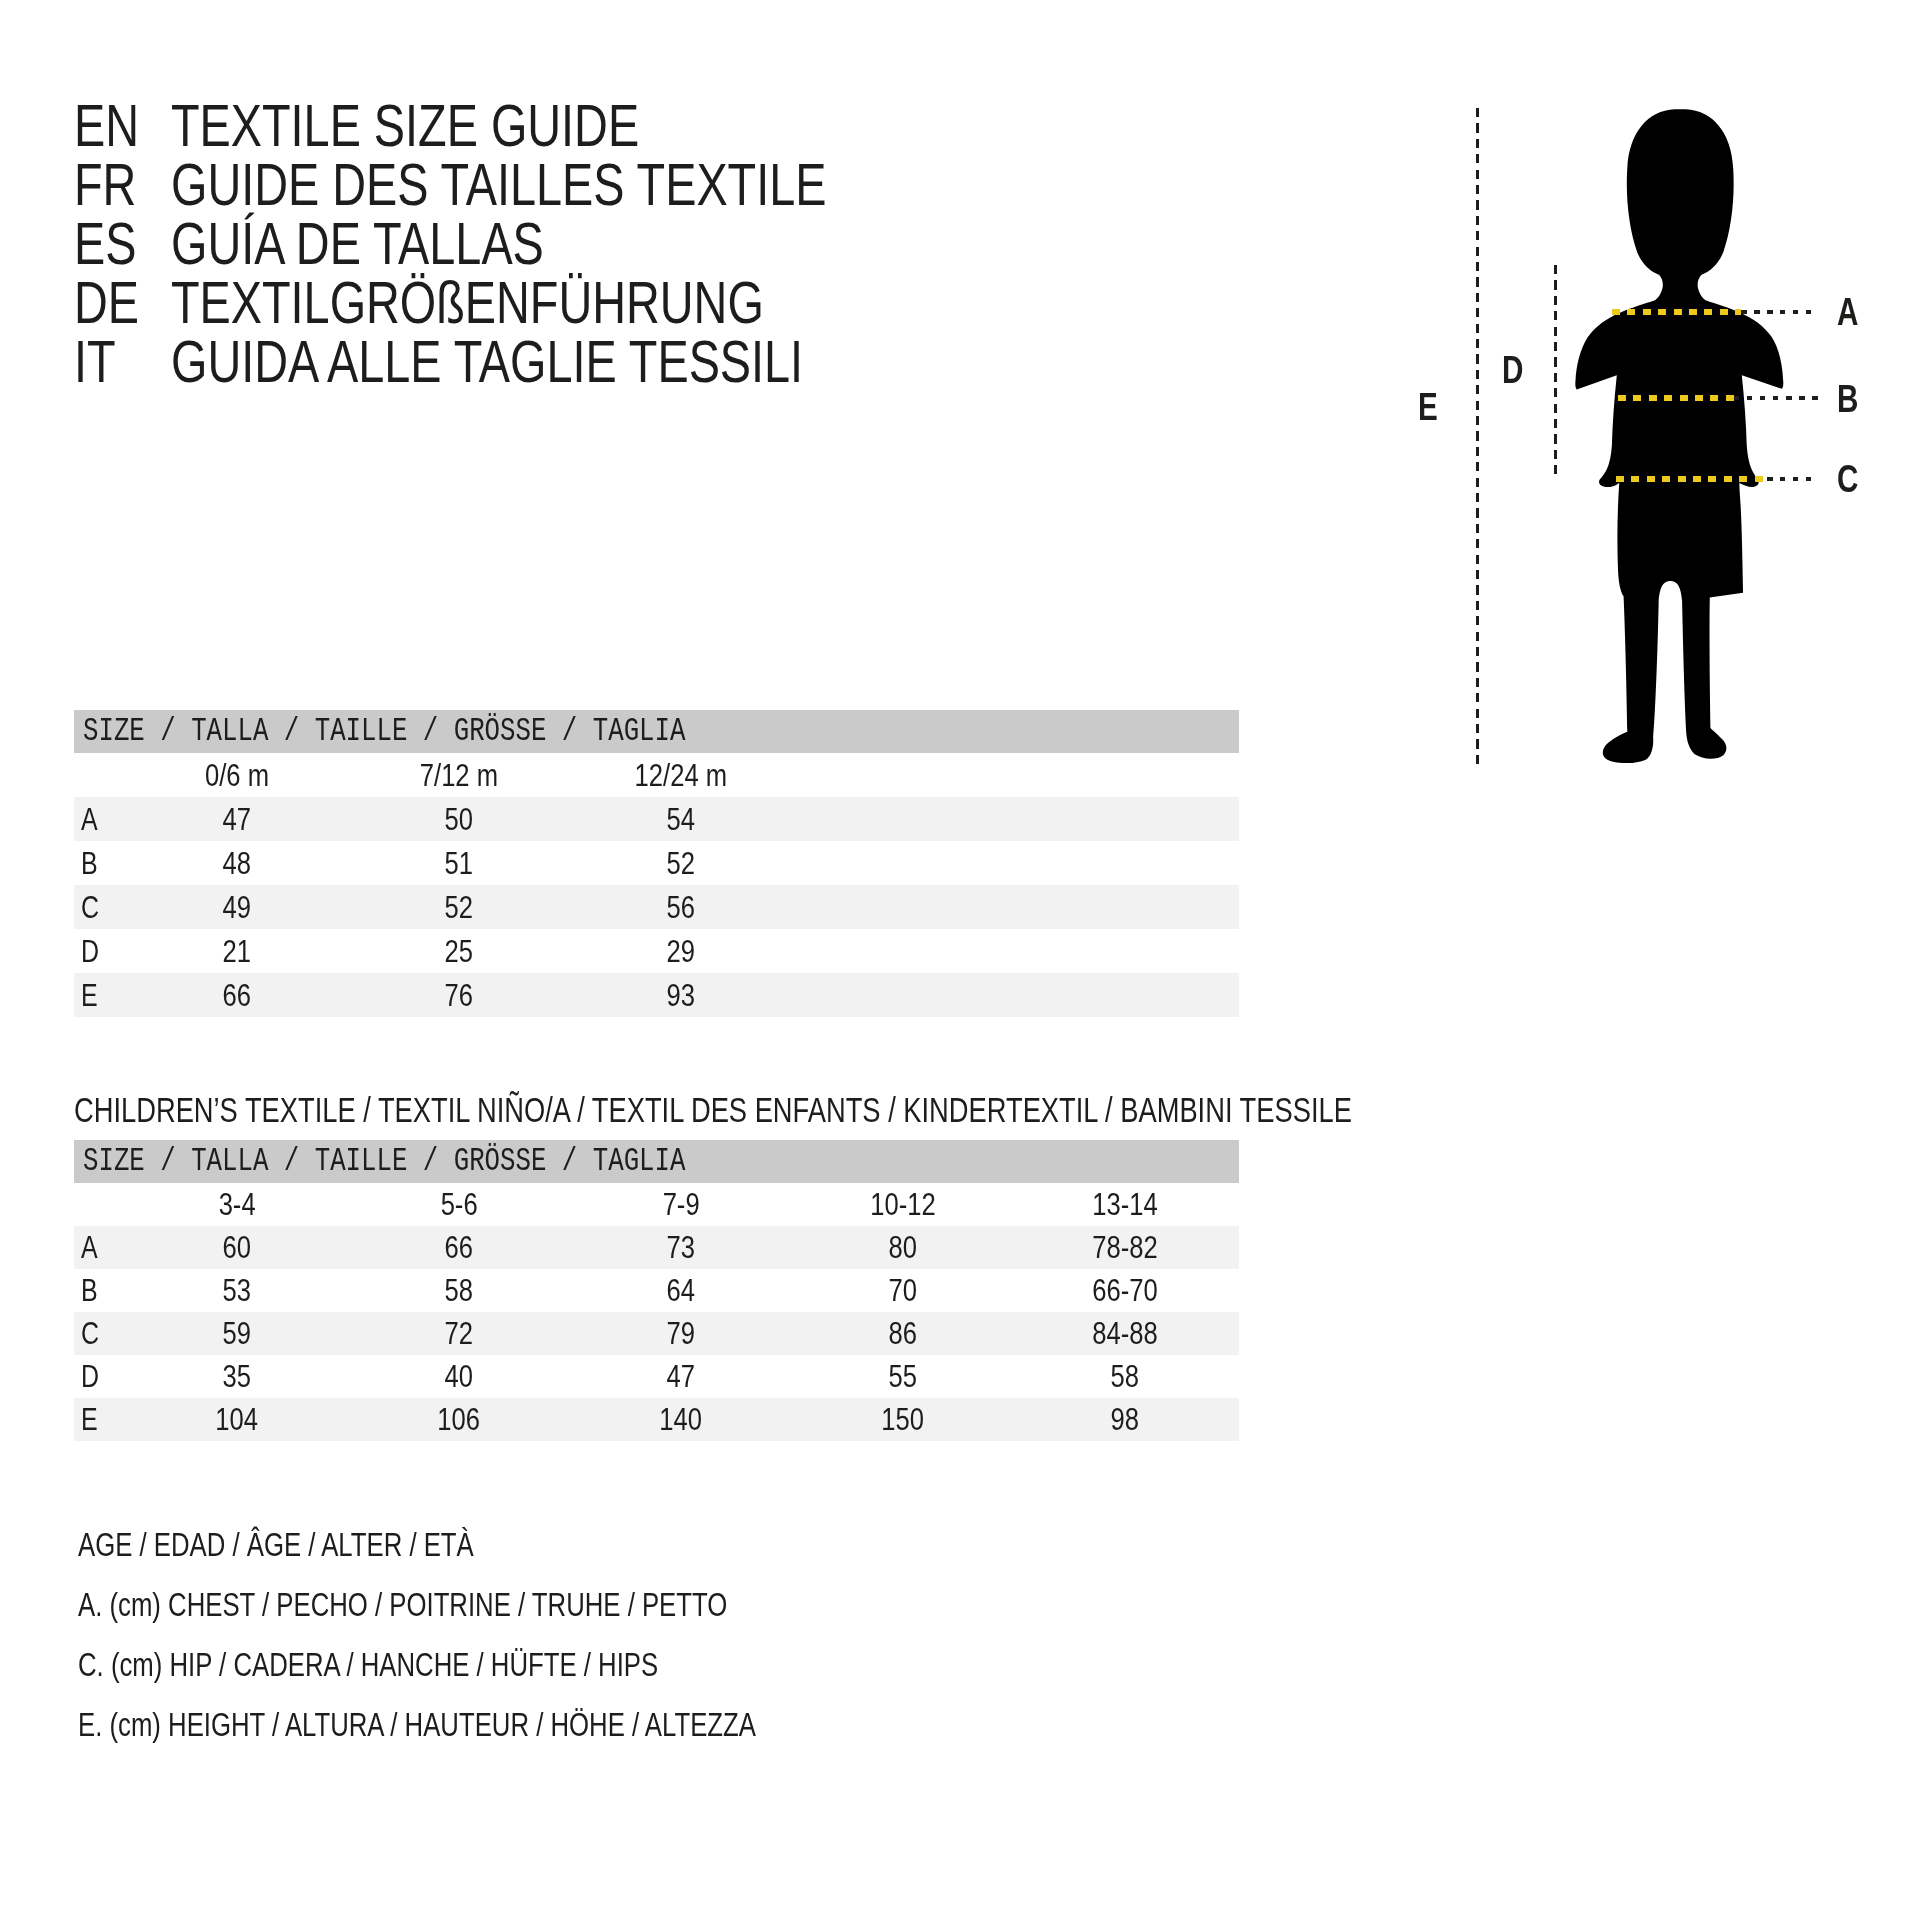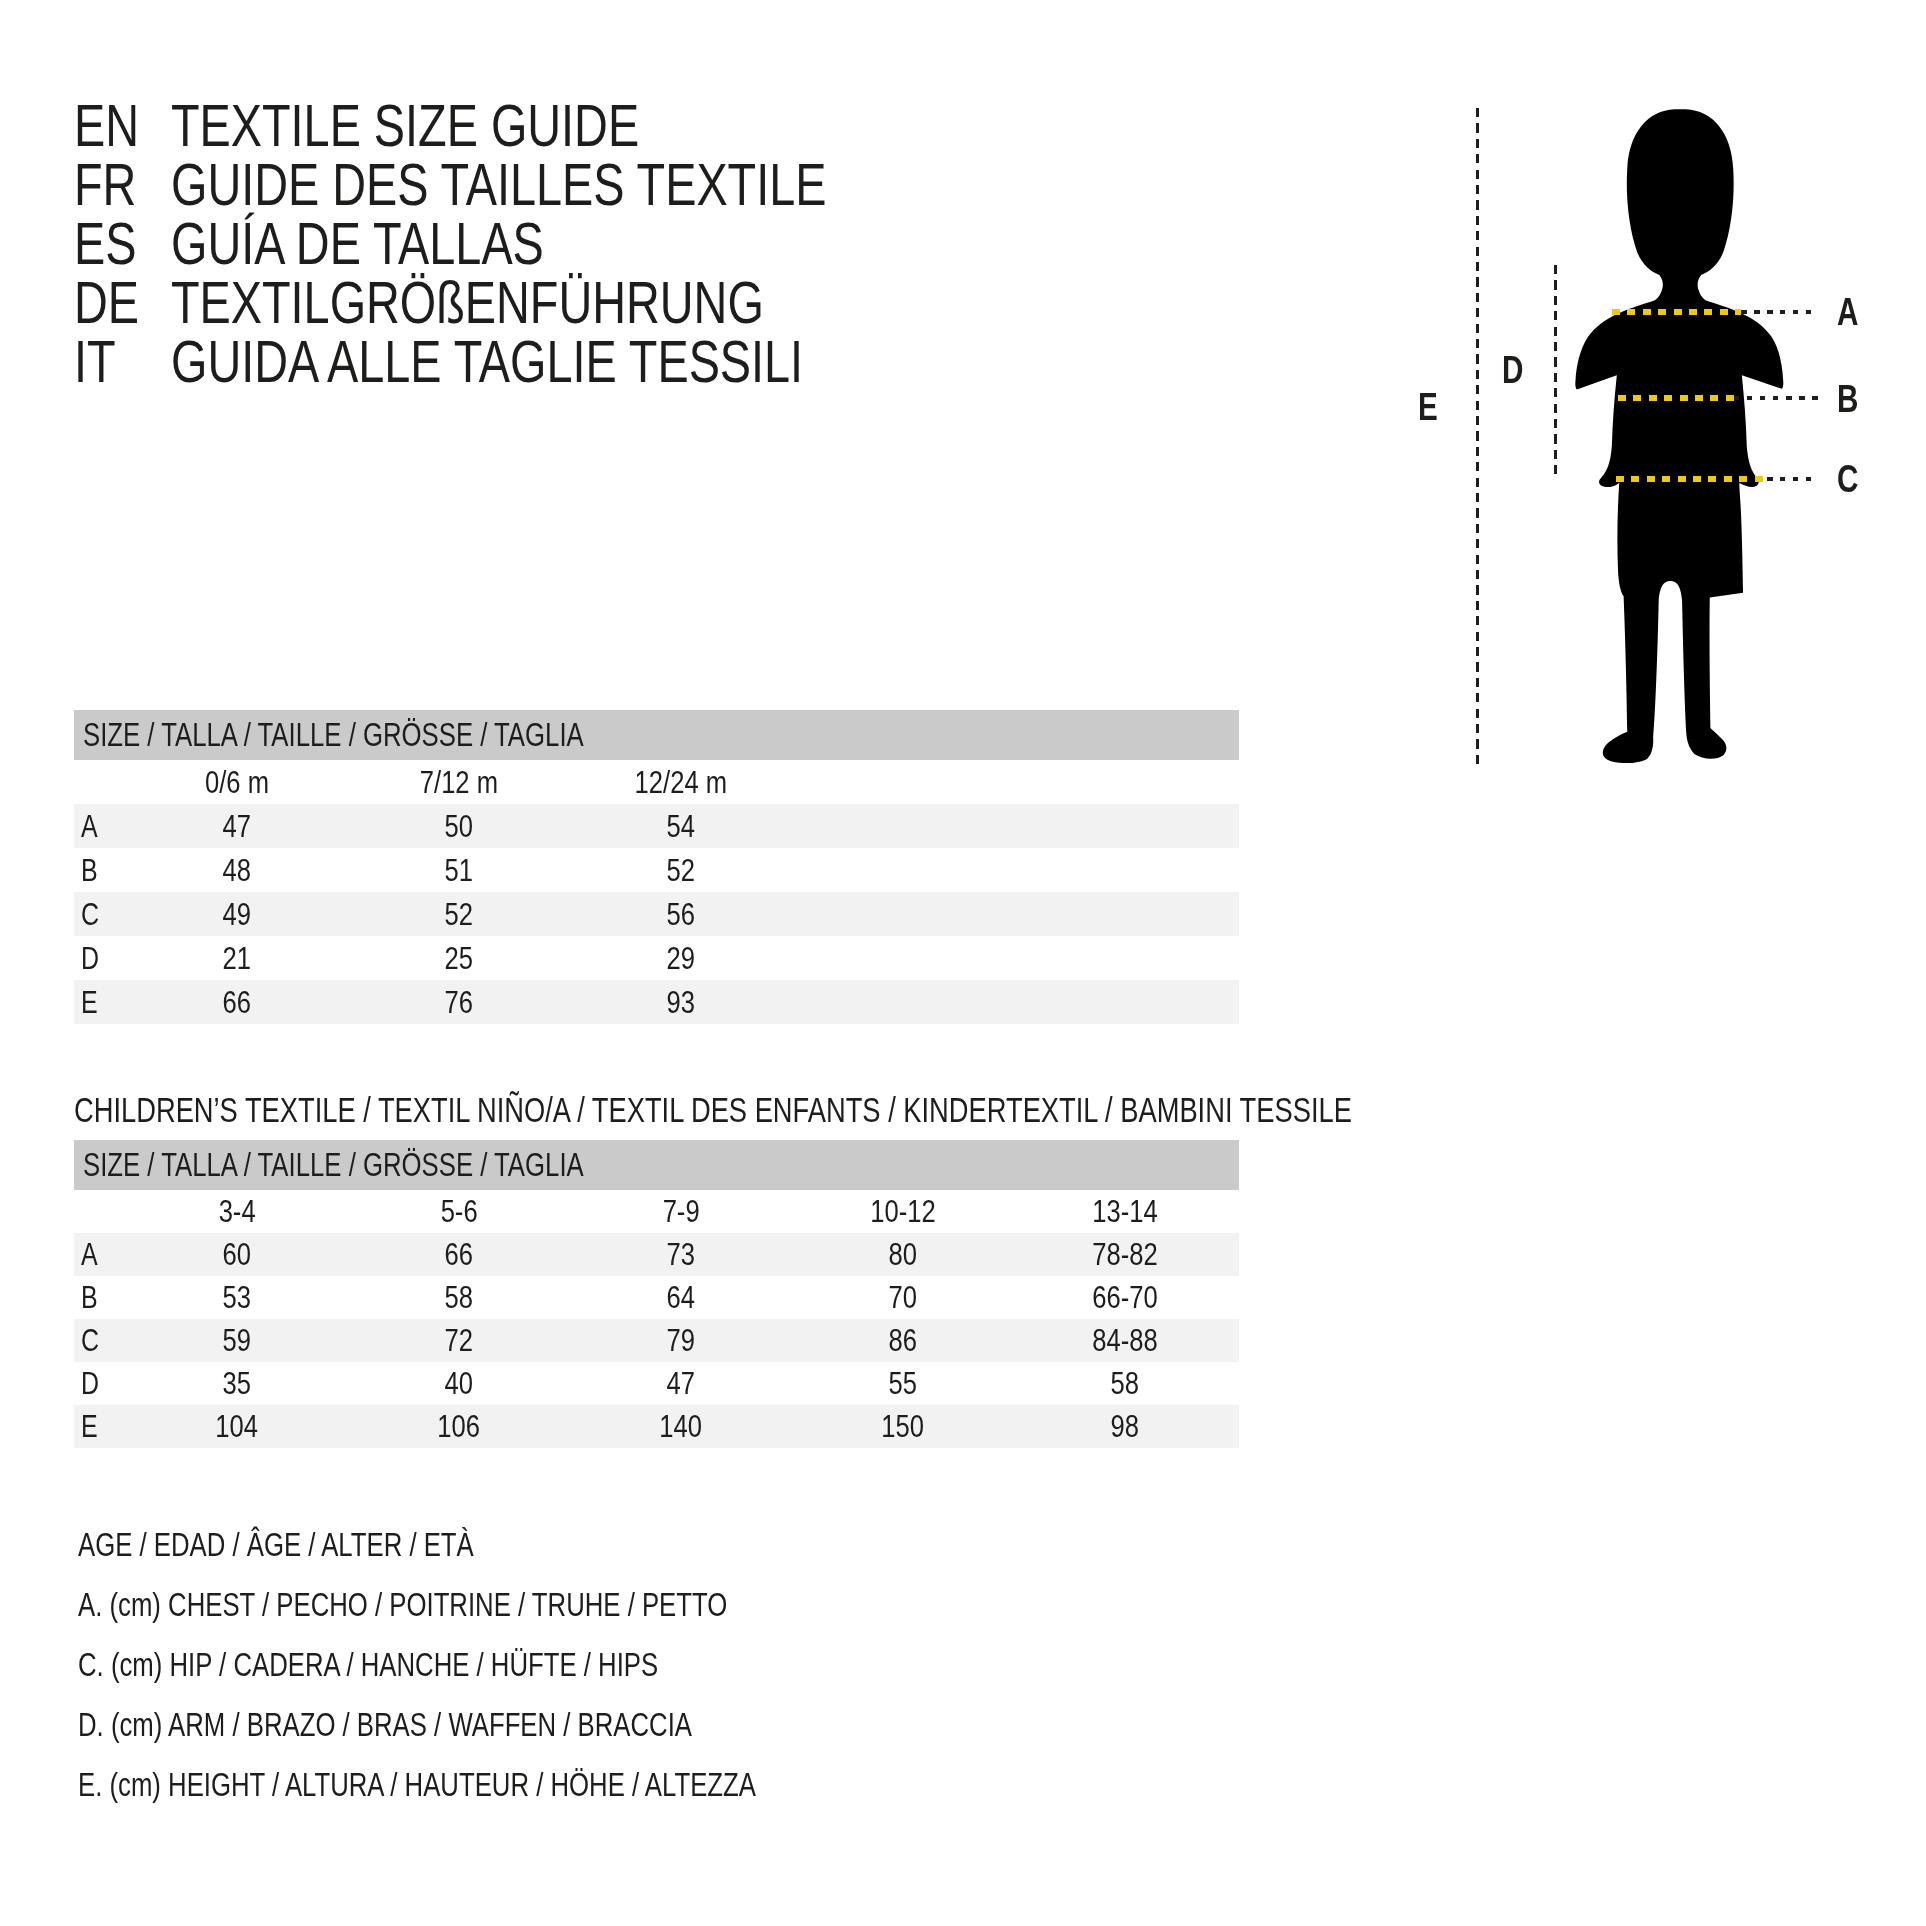--- a/index.html
+++ b/index.html
@@ -39,21 +39,21 @@
 
   
   .sec-heading{position:absolute;left:74px;margin:0;font-size:35px;font-weight:400;line-height:43px;}
   .babies-heading{top:658px;}
   .children-heading{top:1088px;}
 
   
   .table-wrap{position:absolute;left:74px;width:1165px;}
   .babies-table{top:710px;}
   .children-table{top:1140px;}
-  .band{height:50px;background:var(--band,#cacaca);display:flex;align-items:center;padding-left:8.6px;box-sizing:border-box;font-size:33px;}
+  .band{height:43px;background:var(--band,#cacaca);display:flex;align-items:center;padding-left:8.6px;box-sizing:border-box;font-size:33px;font-family:Liberation Mono, monospace;}
   table.sizes{border-collapse:collapse;table-layout:fixed;width:1165px;font-size:32px;}
   table.sizes th,table.sizes td{padding:0;font-weight:400;text-align:center;vertical-align:middle;}
   .babies-table table.sizes tr{height:44px;margin-top:28px;}
   .children-table table.sizes tr{height:43px;}
   table.sizes .row-label-cell{text-align:left;padding-left:7.4px;}
   table.sizes tr.stripe{background:var(--stripe,#f2f2f2);}
 
   
   .legend{position:absolute;left:78px;top:1515px;}
   .legend-line{display:flex;align-items:center;height:60px;font-size:33px;}
@@ -298,21 +298,18 @@
       <div class="legend-line">
         <span class="cond">AGE / EDAD / ÂGE / ALTER / ETÀ</span>
       </div>
       <div class="legend-line">
         <span class="cond">A. (cm) CHEST / PECHO / POITRINE / TRUHE / PETTO</span>
       </div>
       <div class="legend-line">
         <span class="cond">C. (cm) HIP / CADERA / HANCHE / HÜFTE / HIPS</span>
       </div>
       <div class="legend-line">
-        <span class="cond">D. (cm) ARM / BRAZO / BRAS / WAFFEN / BRACCIA</span>
-      </div>
-      <div class="legend-line">
         <span class="cond">E. (cm) HEIGHT / ALTURA / HAUTEUR / HÖHE / ALTEZZA</span>
       </div>
     </div>
 
 </div>
 
 
 </body></html>

